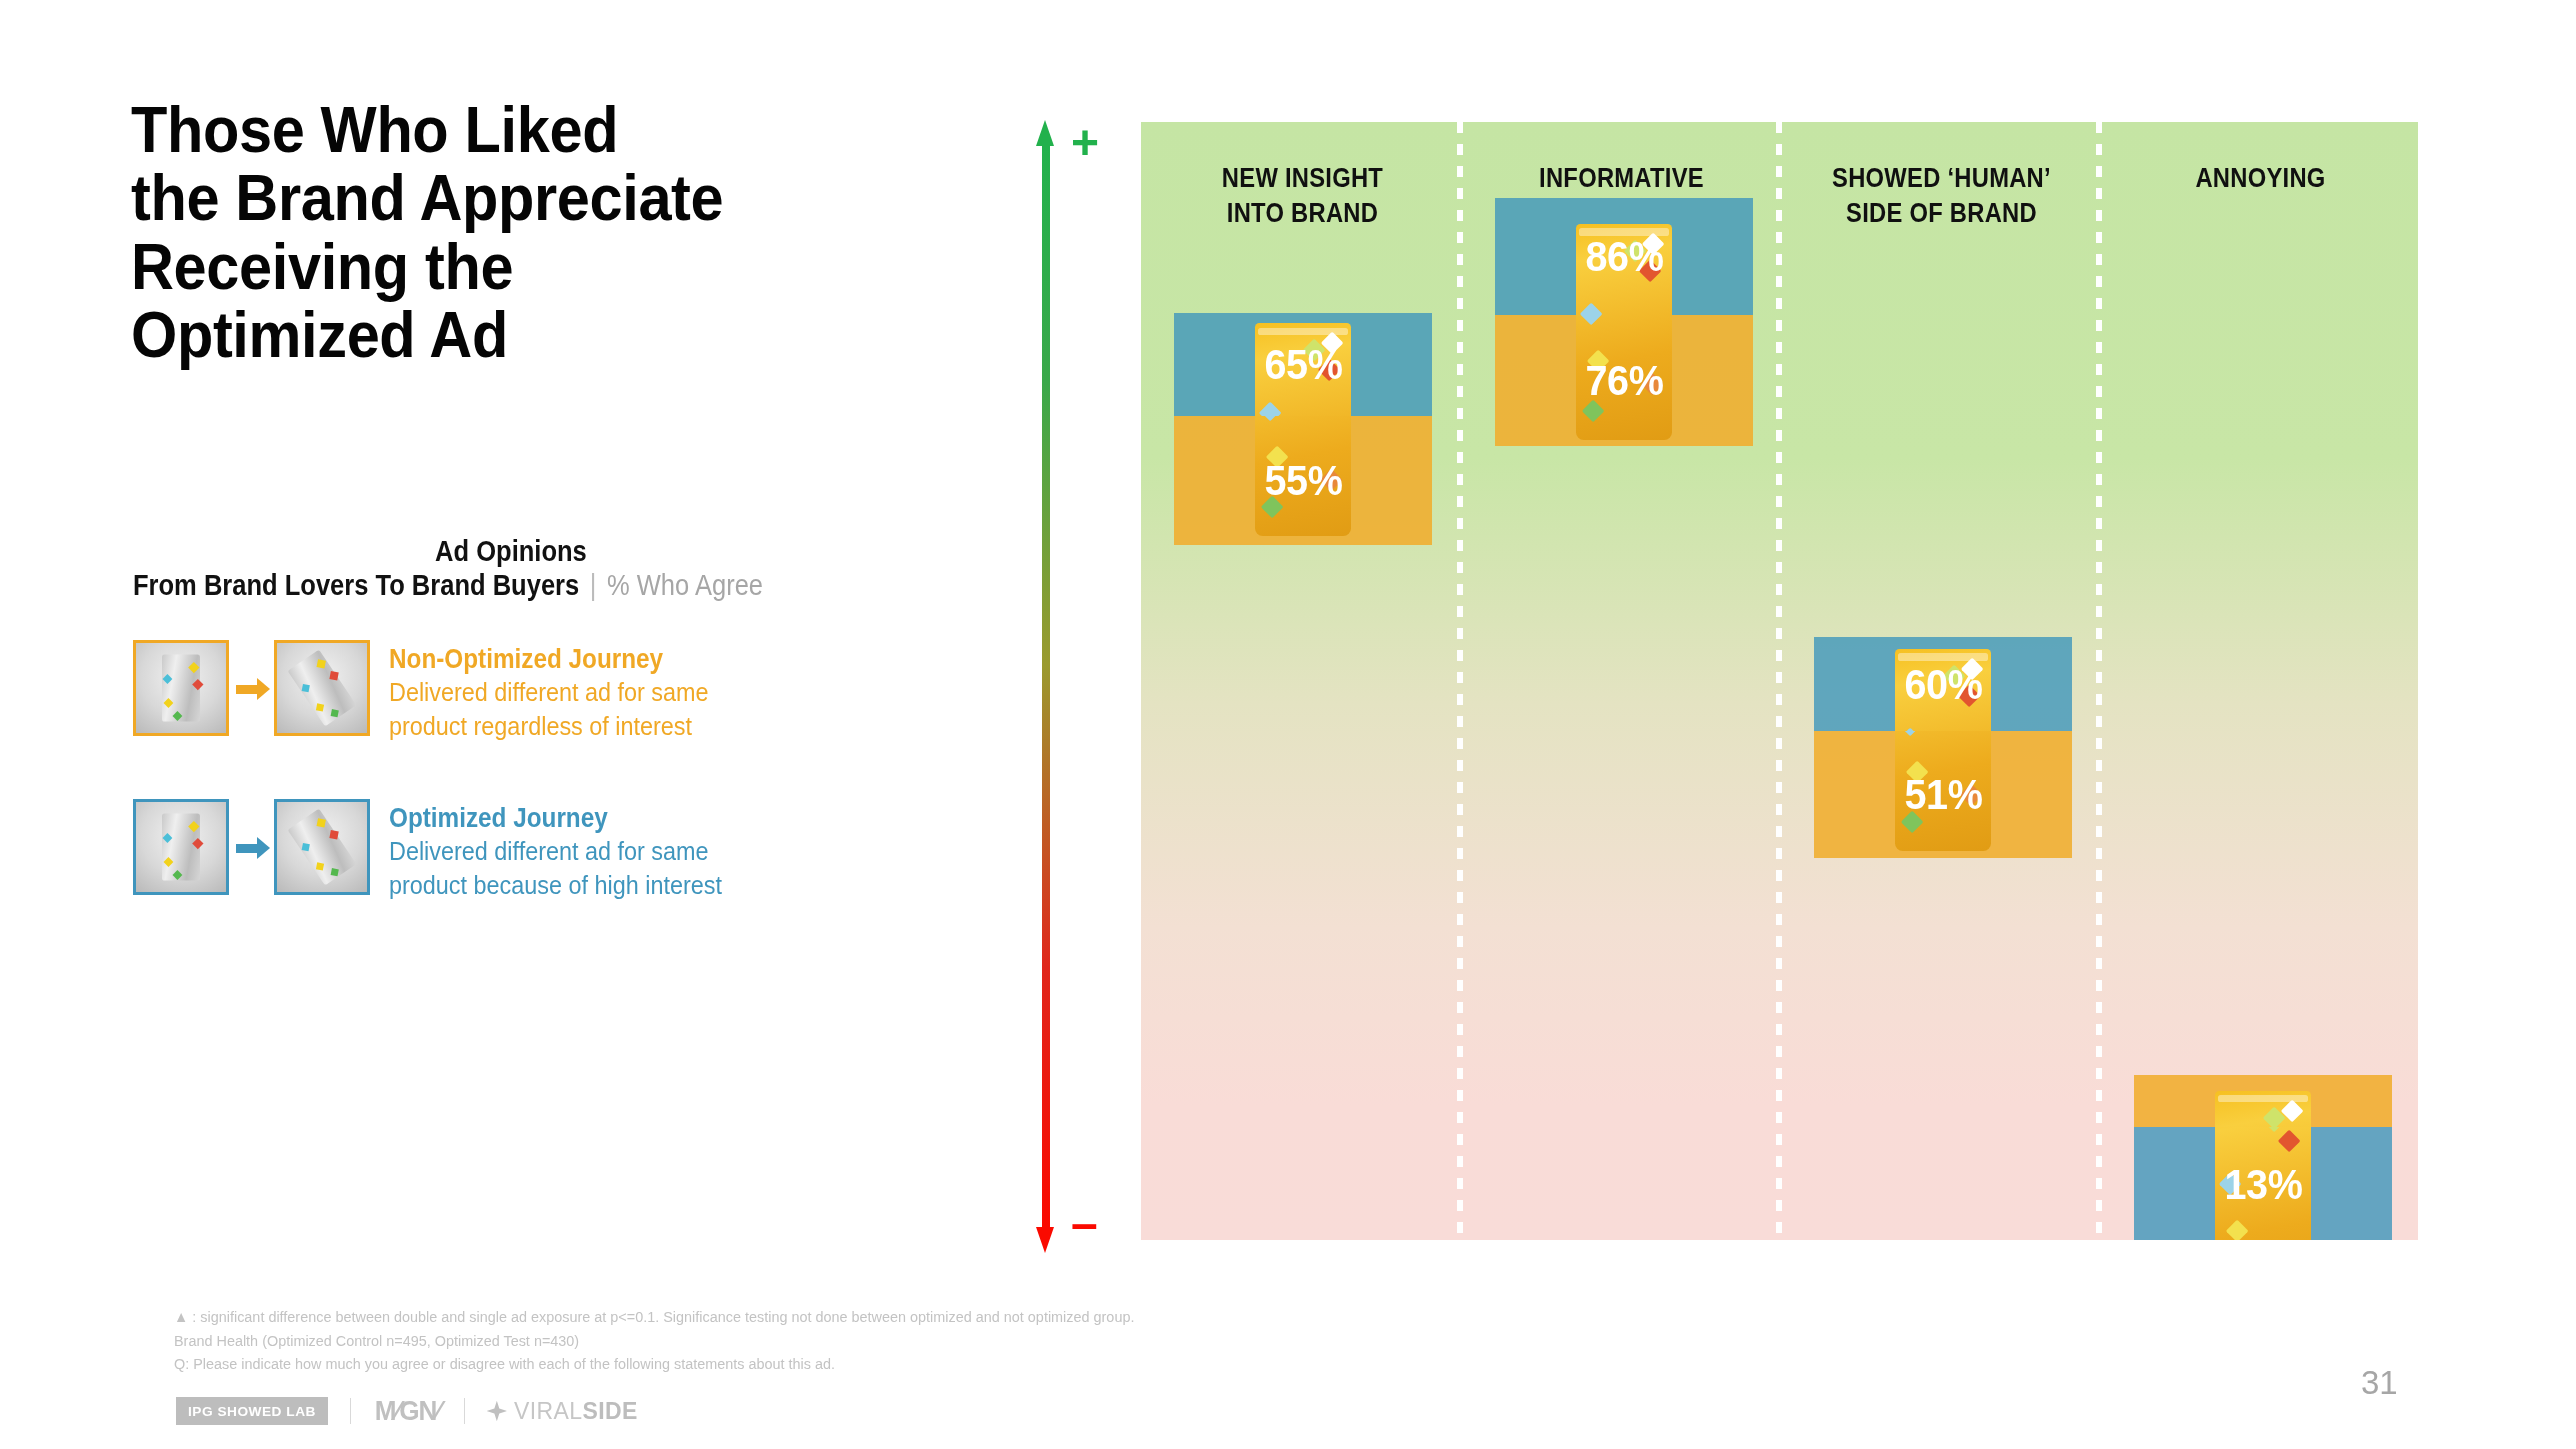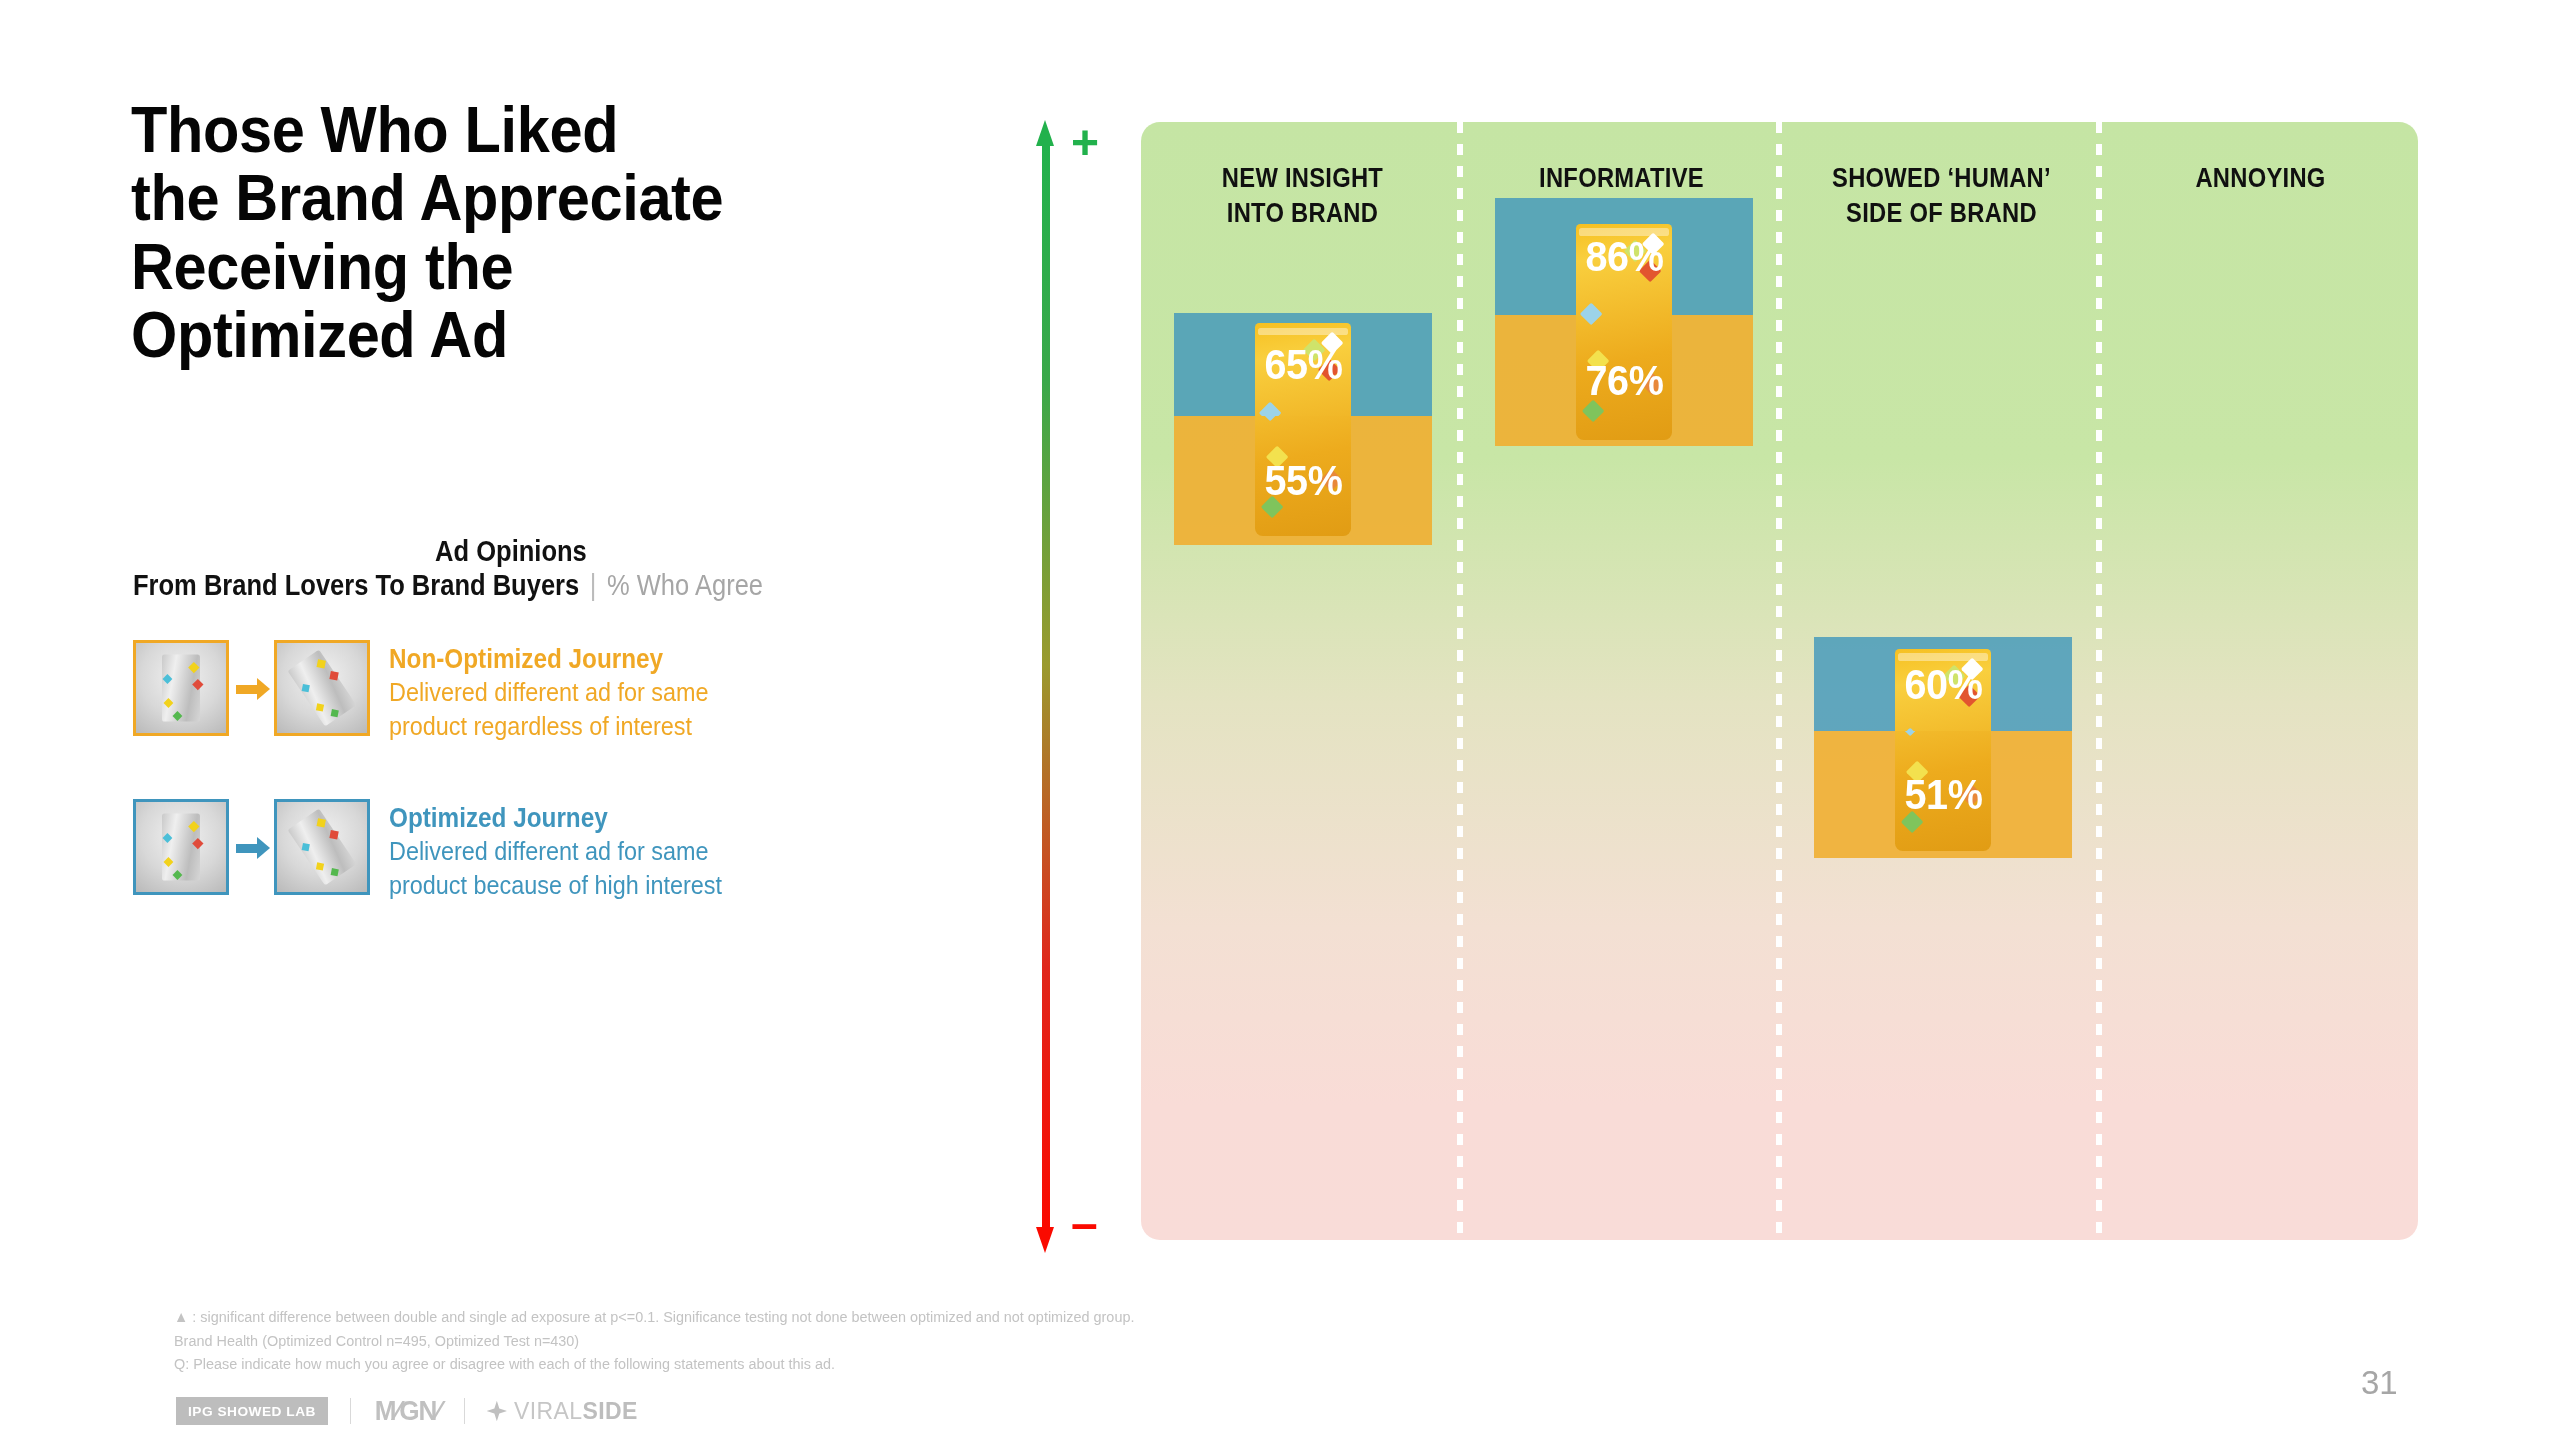--- a/index.html
+++ b/index.html
@@ -117,21 +117,20 @@
   }
   .axis-plus { left: 1071px; top: 119px; font-size: 48px; color: #22b14c; }
   .axis-minus{ left: 1071px; top: 1200px; font-size: 48px; color: #fa0a00; }
 
   .plot {
     position: absolute; left: 1141px; top: 122px;
     width: 1277px; height: 1118px;
     background: linear-gradient(to bottom,
       #c5e5a4 0%, #c8e6a6 30%, #e4e3c2 52%, #f3e0d3 72%, #f9dcd7 88%, #f9dcd8 100%);
     overflow: hidden;
-    border-radius: 19px;
   }
   .col-sep {
     position:absolute; top:0; width:6px; height:100%;
     background-image: repeating-linear-gradient(to bottom,
       #ffffff 0px, #ffffff 11px, rgba(255,255,255,0) 11px, rgba(255,255,255,0) 22px);
   }
   .col-header {
     position:absolute; text-align:center; width: 309px;
     font-family: "Liberation Sans Narrow", "Liberation Sans", sans-serif;
     font-weight: 700; font-size: 27px; color:#101010; line-height: 1.28;
@@ -381,20 +380,43 @@
 
           <i class="d3"></i>
           <i class="d4"></i>
           <i class="d5"></i>
           <i class="d6"></i>
         </div>
         <span class="pct">51%</span>
       </div>
     </div>
 
+    <div class="barpair" style="left:993px; top:953px;">
+      <div class="bar orange" style="height:52px;">
+        <div class="chipbag" style="top:15.5px; height:216px;">
+          <div class="top-seal"></div>
+          <i class="d1"></i>
+
+          <i class="d7"></i>
+        </div>
+        <span class="pct"></span>
+      </div>
+      <div class="bar blue" style="height:115px;">
+
+        <div class="chipbag" style="top:-33px; height:216px;">
+
+          <i class="d1"></i>
+          <i class="d2"></i>
+          <i class="d3"></i>
+          <i class="d4"></i>
+
+        </div>
+        <span class="pct">13%</span>
+      </div>
+    </div>
 
   </div>
 
   <div class="footnote">
     <div>▲ : significant difference between double and single ad exposure at  p&lt;=0.1. Significance testing not done between optimized and  not optimized group.</div>
     <div>Brand Health (Optimized Control n=495, Optimized Test n=430)</div>
     <div>Q: Please indicate how much you agree or disagree with each of the following statements about this ad.</div>
   </div>
 
   <div class="logos">

